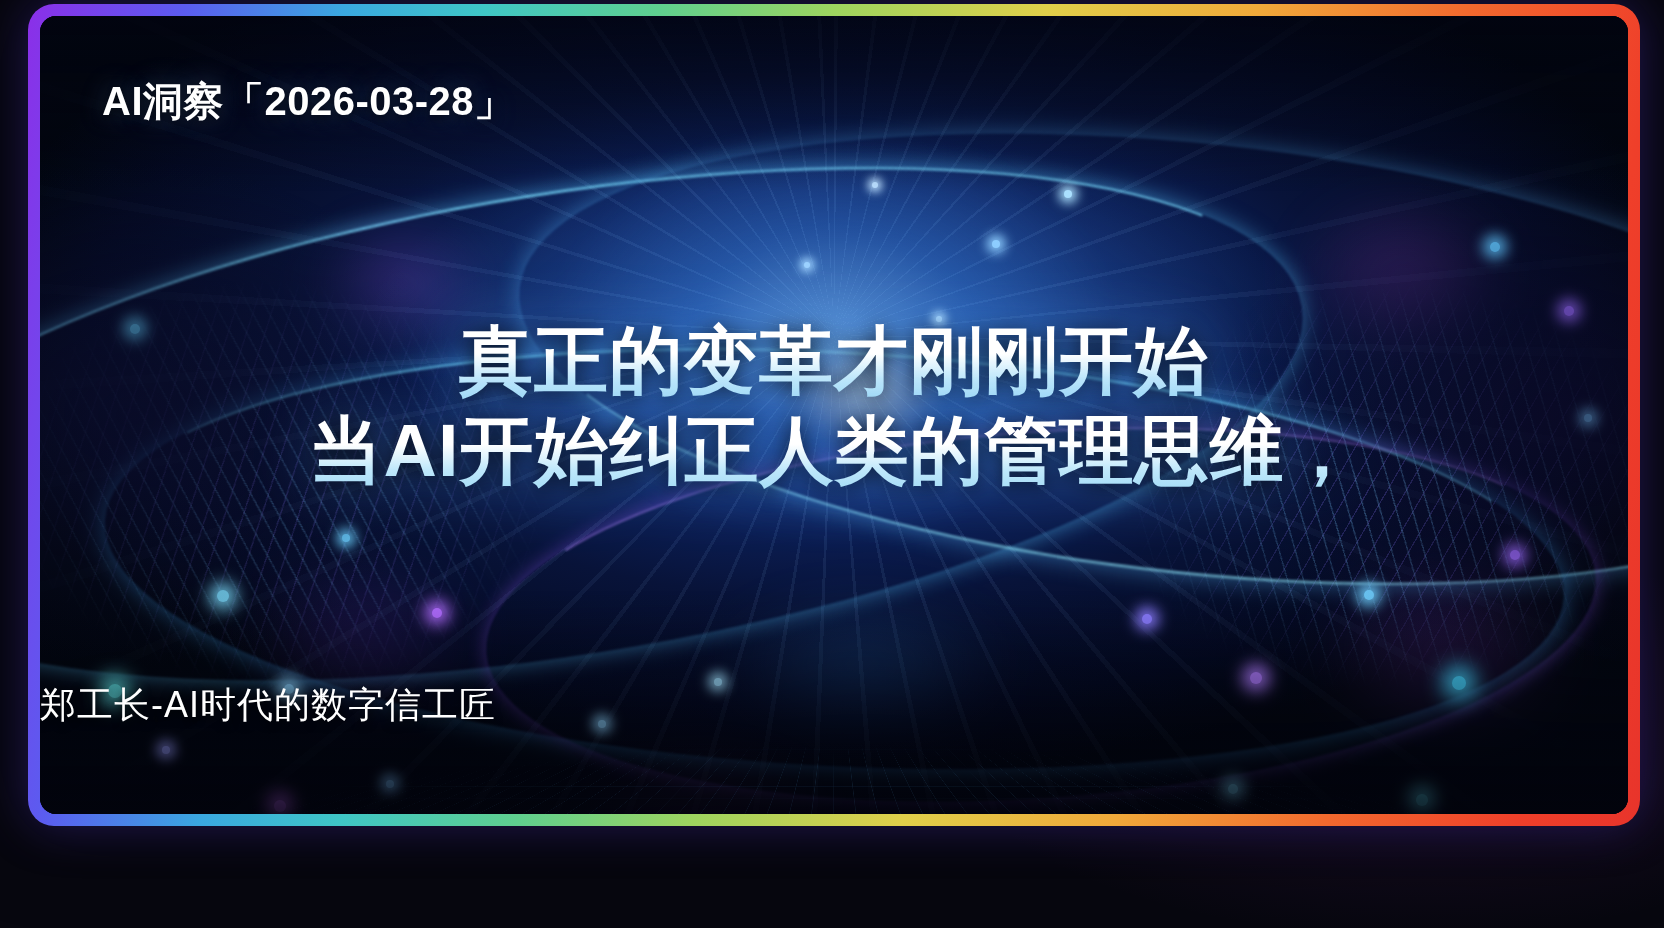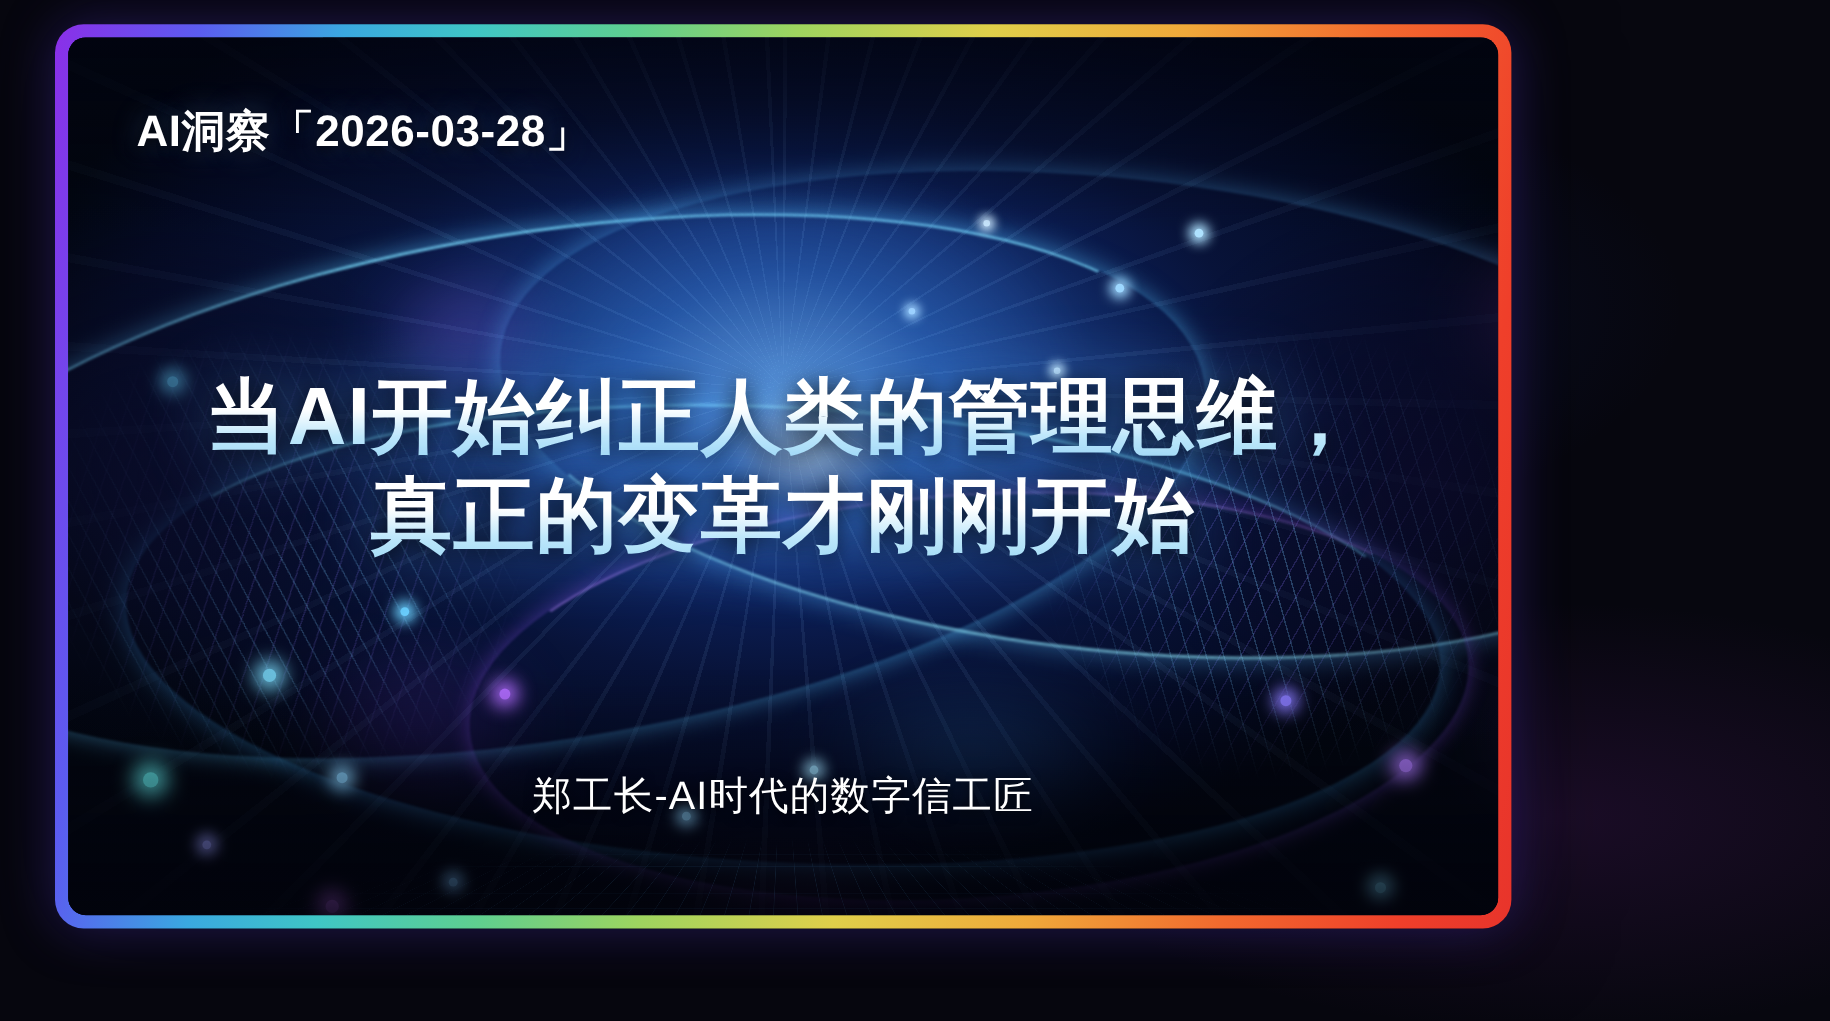--- a/index.html
+++ b/index.html
@@ -21,38 +21,37 @@
     position:absolute; inset:0;
     background:
       radial-gradient(ellipse 60% 40% at 50% 30%, rgba(30,60,160,.35), transparent 70%),
       radial-gradient(ellipse 40% 30% at 85% 80%, rgba(120,40,150,.18), transparent 70%),
       #07070f;
   }
 
   
   .frame {
     position:absolute;
-    left:28px; top:22px;
-    width:1324px; height:822px;
+    left:28px; top:4px;
+    width:1612px; height:822px;
     border-radius:26px;
     padding:12px;
     background:linear-gradient(100deg,
        #8b2fe8 0%,
        #5b5cf0 9%,
        #3aa8e0 18%,
        #3fc6c6 26%,
        #5fcf8f 36%,
        #9ed45f 46%,
        #e0cf4a 58%,
        #f0a93a 70%,
        #f2692e 82%,
        #ef3f2a 93%,
        #e8342b 100%);
     box-shadow:0 0 48px rgba(90,60,220,.35), 0 0 90px rgba(0,0,0,.6);
-    margin-left:22px;
   }
 
   .stage {
     position:relative;
     width:100%; height:100%;
     border-radius:16px;
     overflow:hidden;
     background:#050a1e;
   }
 
@@ -229,21 +228,20 @@
     -webkit-text-fill-color:transparent;
     color:#eaf7ff;
     filter:drop-shadow(0 3px 10px rgba(0,0,0,.8)) drop-shadow(0 0 30px rgba(90,170,255,.45));
     white-space:nowrap;
   }
 
   .footer {
     position:absolute;
     left:0; right:0;
     bottom:76px;
-    text-align:center;
   }
   .footer .byline {
     display:block;
     font-size:36px;
     font-weight:400;
     color:#ffffff;
     letter-spacing:1px;
     text-shadow:0 2px 10px rgba(0,0,0,.85);
     margin-bottom:8px;
   }
@@ -322,22 +320,22 @@
       <div class="core"></div>
       <div class="core-hot"></div>
 
       <div class="bg-vignette"></div>
 
       <div class="content">
 
         <div class="eyebrow">AI洞察「2026-03-28」</div>
 
         <div class="headline">
+          <span class="line">真正的变革才刚刚开始</span>
           <span class="line">当AI开始纠正人类的管理思维，</span>
-          <span class="line">真正的变革才刚刚开始</span>
         </div>
 
         <div class="footer">
           <span class="byline">郑工长-AI时代的数字信工匠</span>
         </div>
 
       </div>
 
     </div>
   </div>

